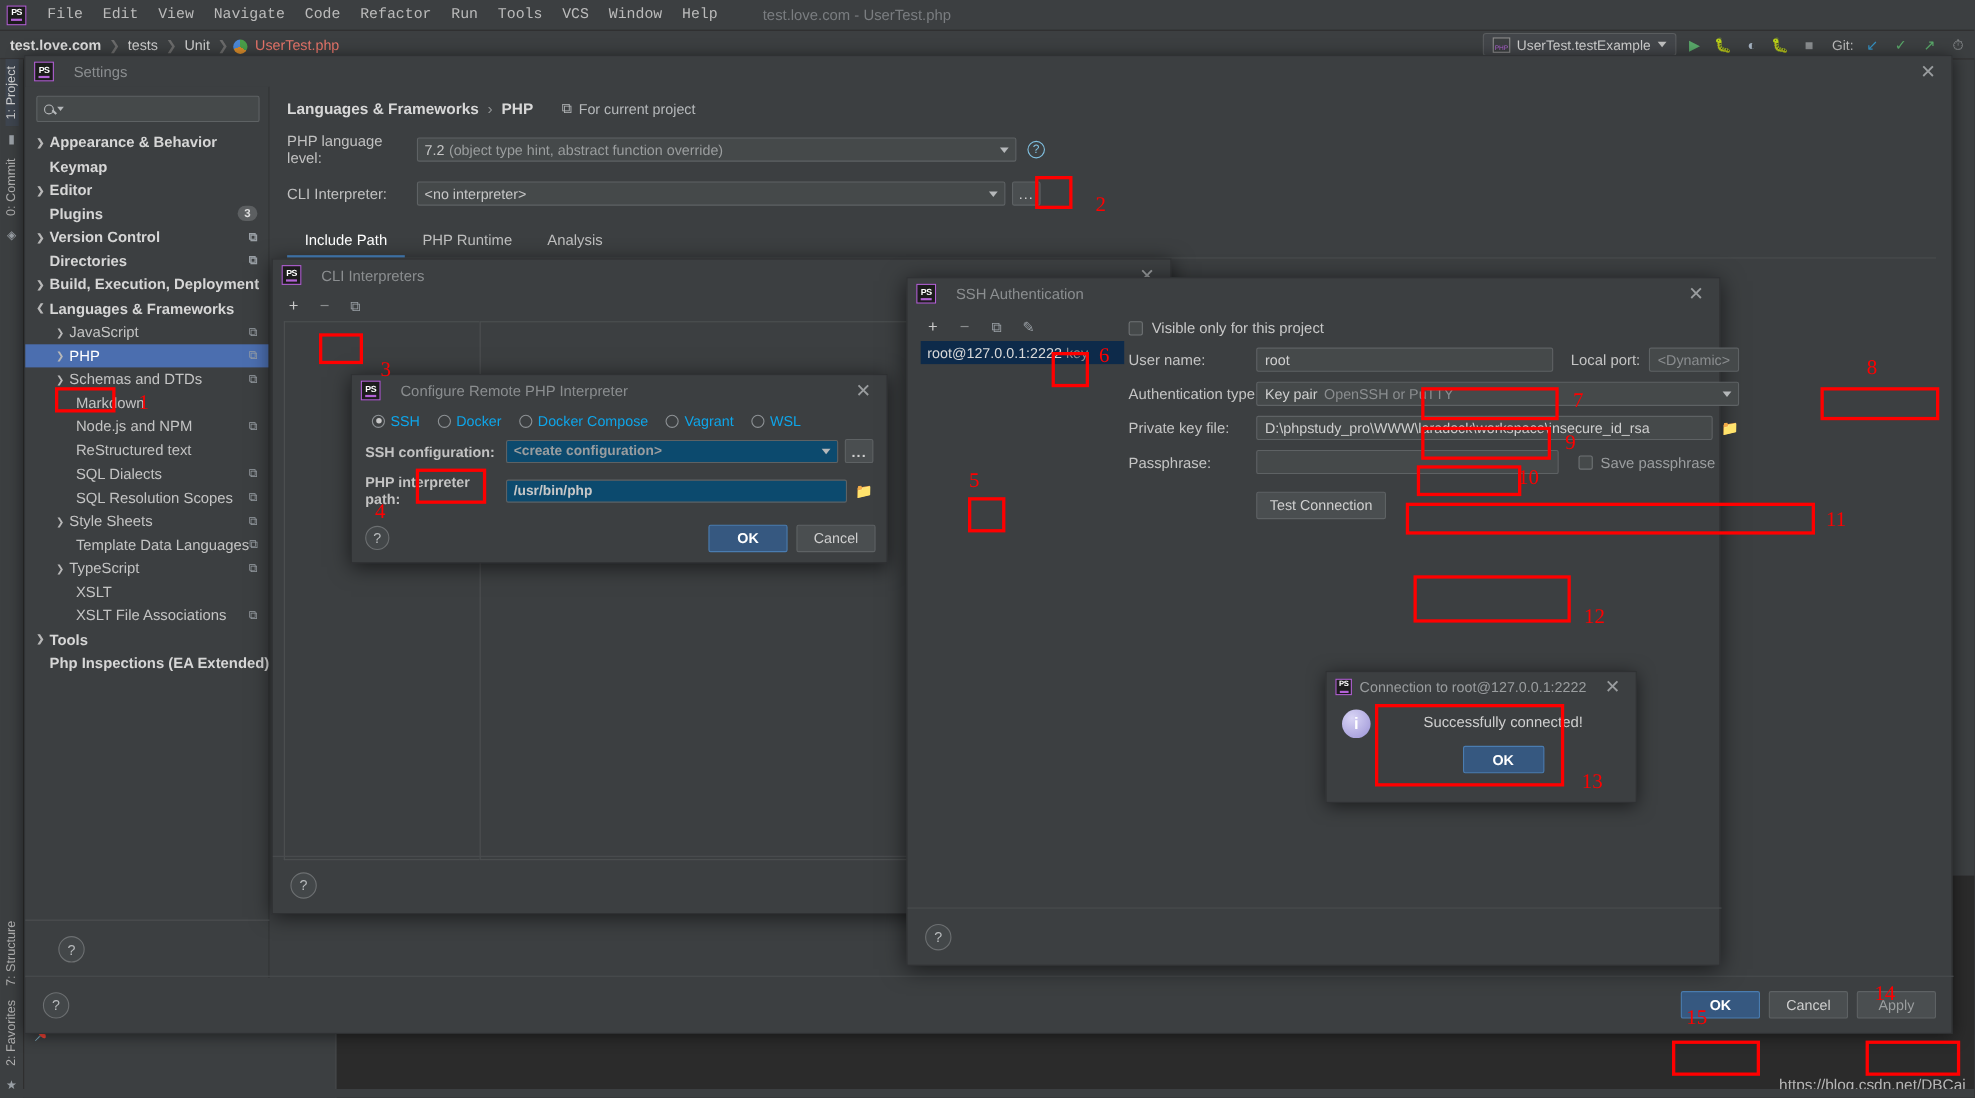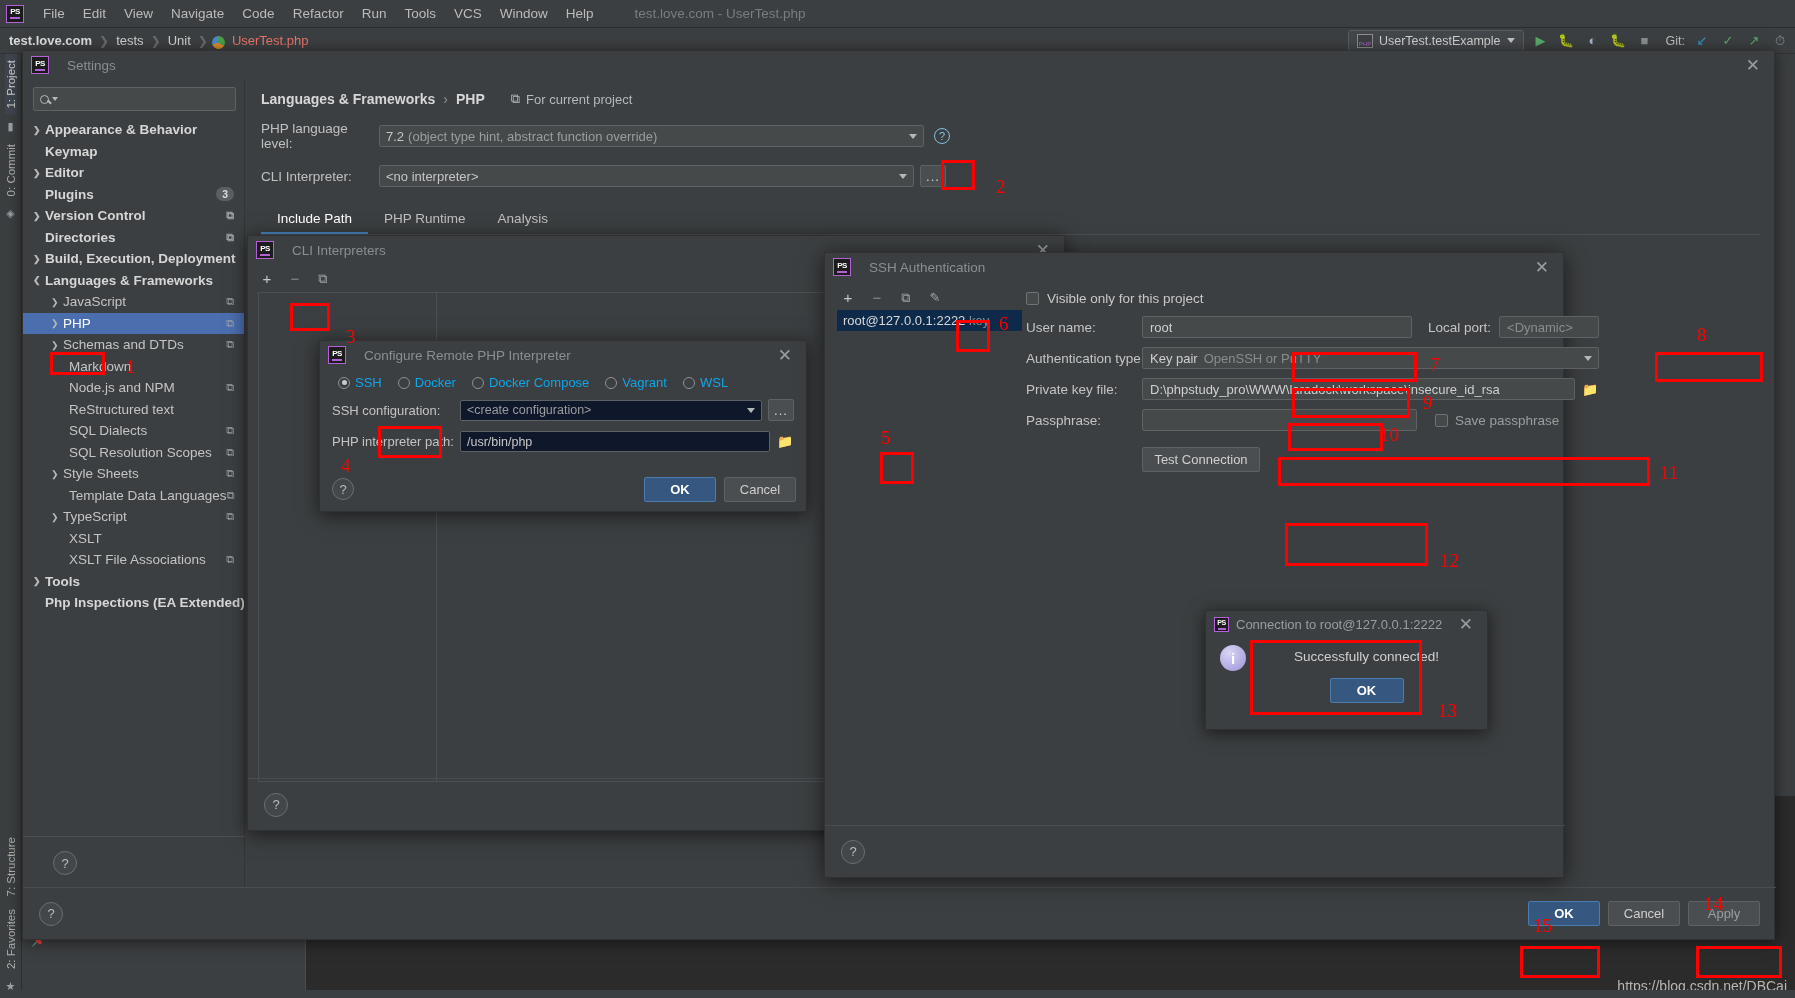--- a/index.html
+++ b/index.html
@@ -22,21 +22,21 @@
     border-bottom: 1px solid #2b2b2b;
   }
   .ps-logo {
     width: 18px; height: 18px; background: #1c1c1c; border: 1px solid #b362d6;
     color: #fff; font-size: 8px; font-weight: bold; line-height: 8px;
     display: flex; flex-direction: column; align-items: center; justify-content: center;
     margin-right: 10px; flex: none;
   }
   .ps-logo span.a { letter-spacing: -0.5px; }
   .ps-logo span.b { width: 10px; height: 2px; background: #b362d6; margin-top: 1px; }
-  .menu-item { padding: 2px 9px; color: #bbbbbb; font-size: 13.5px; cursor: default; }
+  .menu-item { padding: 2px 9px; color: #bbbbbb; font-size: 13.5px; cursor: default; font-family: Liberation Mono, monospace; }
   .win-title { margin-left: 32px; color: #7a7d80; font-size: 13.5px; }
 
   .navbar {
     position: absolute; left: 0; top: 28px; width: 1795px; height: 26px;
     background: #3c3f41; display: flex; align-items: center; padding-left: 6px;
     border-bottom: 1px solid #323232;
   }
   .crumb { color: #cfcfcf; font-size: 13px; padding: 0 3px; }
   .crumb.bold { font-weight: bold; color: #dcdcdc; }
   .crumb.sep { color: #6b6b6b; padding: 0 4px; font-size: 12px;}
@@ -184,24 +184,24 @@
 
   
   .crpi {
     position: absolute; left: 319px; top: 340px; width: 488px; height: 172px;
     background: #3c3f41; border: 1px solid #2f3133; box-shadow: 0 3px 18px rgba(0,0,0,0.6);
   }
   .radio-row { display:flex; align-items:center; gap: 4px; padding: 4px 12px 2px 12px; }
   .radio { display: flex; align-items: center; gap: 5px; font-size: 13px; color: #0ea5e9; padding: 2px 6px;}
   .rdot { width: 12px; height: 12px; border-radius: 50%; border: 1.5px solid #8d9194; background: #3c3f41; position: relative; flex:none;}
   .rdot.on::after { content:''; position:absolute; left: 2.5px; top: 2.5px; width: 5px; height:5px; border-radius:50%; background:#c9c9c9; }
-  .crpi-row { display:flex; align-items:center; padding: 5px 12px; }
+  .crpi-row { display:flex; align-items:center; padding: 5px 12px; font-weight: bold; }
   .crpi-label { width: 128px; font-size: 13px; color: #c3c3c3; }
   .crpi-field {
-    flex: 1; height: 21px; background: #0f172a; border: 1px solid #5e6264; border-radius:2px;
+    flex: 1; height: 21px; background: #0c4a6e; border: 1px solid #5e6264; border-radius:2px;
     display:flex; align-items:center; padding: 0 6px; font-size: 12.5px; color:#c8c8c8; position:relative;
   }
   .crpi-field.placeholder { color: #9a9d9f; }
   .folder-ico { margin-left: 8px; color: #c9a227; font-size: 13px; }
   .crpi-footer { position:absolute; left:0; bottom:0; width:488px; height: 44px; display:flex; align-items:center; padding: 0 12px; }
 
   
   .sshdlg {
     position: absolute; left: 824px; top: 252px; width: 740px; height: 626px;
     background: #3c3f41; border: 1px solid #2f3133; box-shadow: 0 3px 20px rgba(0,0,0,0.6);
@@ -684,21 +684,21 @@
       </div>
       <div class="ssh-right">
         <div class="chk-row">
           <span class="chk"></span>
           <span>Visible only for this project</span>
         </div>
         <div class="ssh-row">
           <span class="ssh-label">User name:</span>
           <div class="ssh-input" style="width:270px">root</div>
           <span class="ssh-sub-label">Local port:</span>
-          <div class="ssh-input dim" style="width:100px">&lt;Dynamic&gt;</div>
+          <div class="ssh-input dim" style="width:82px">&lt;Dynamic&gt;</div>
         </div>
         <div class="ssh-row">
           <span class="ssh-label">Authentication type</span>
           <div class="ssh-combo">
             <span>Key pair</span>
             <span style="color:#8a8d8f;margin-left:6px">OpenSSH or PuTTY</span>
             <span class="combo-arrow"></span>
           </div>
         </div>
         <div class="ssh-row">

